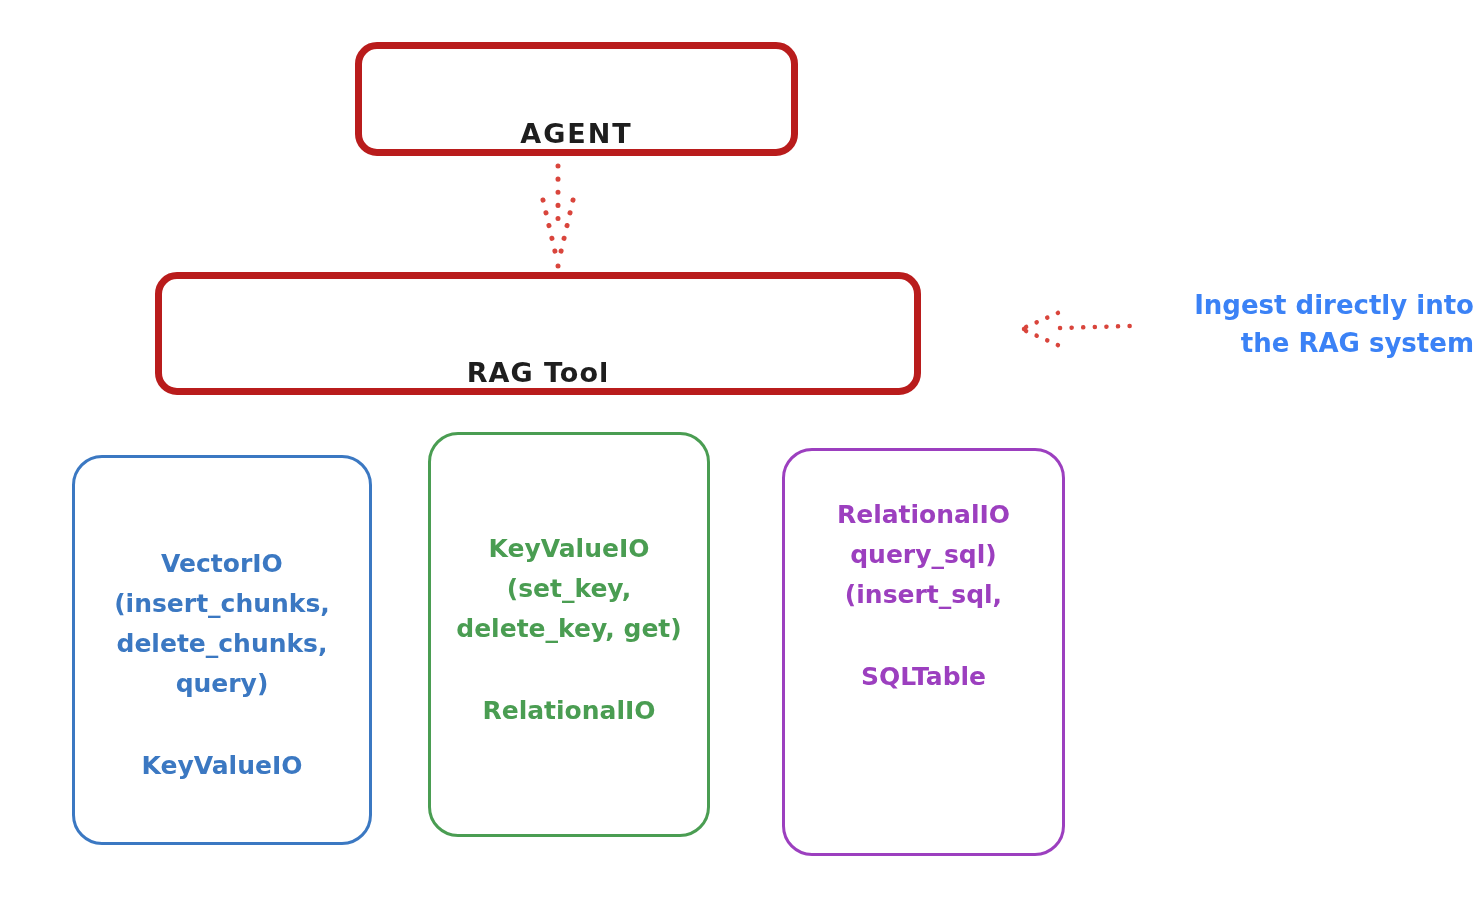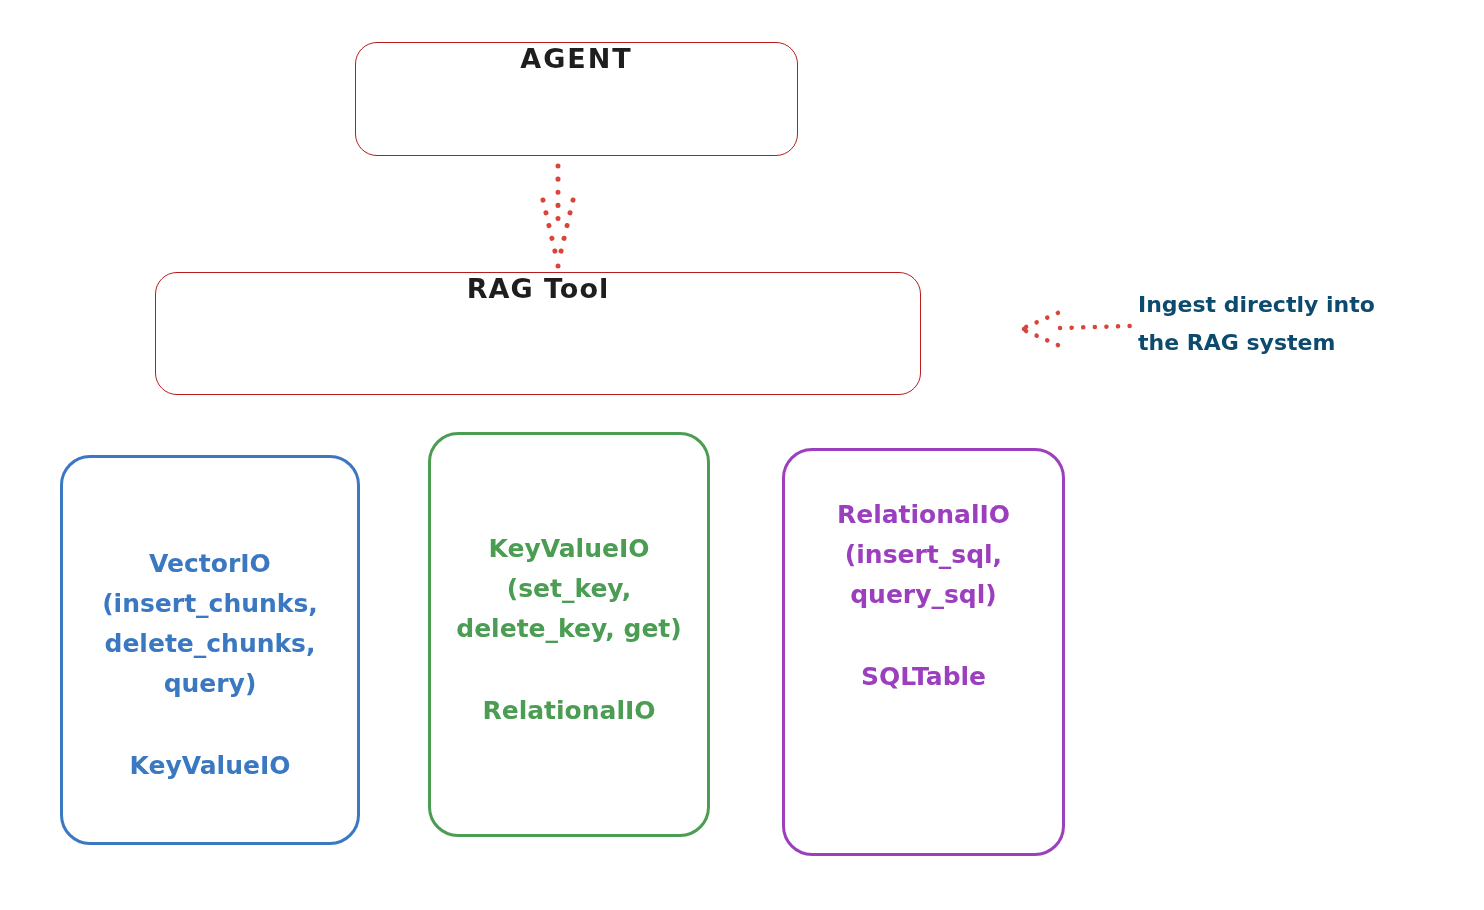--- a/index.html
+++ b/index.html
@@ -11,45 +11,45 @@
     position: relative;
     width: 1484px;
     height: 910px;
     background: #ffffff;
     overflow: hidden;
     font-family: "DejaVu Sans", sans-serif;
     color: #1e1e1e;
   }
   .box {
     position: absolute;
-    border: 1px solid #b91c1c;
+    border: 7px solid #b91c1c;
     border-radius: 22px;
     background: #ffffff;
     display: flex;
-    align-items: flex-start;
+    align-items: flex-end;
     justify-content: center;
     box-sizing: border-box;
   }
   .black-label {
     font-size: 27px;
     font-weight: 600;
     letter-spacing: 2px;
     color: #1e1e1e;
   }
   .arrow {
     position: absolute;
   }
   .annotation {
     position: absolute;
     left: 1138px;
     top: 286px;
     width: 336px;
-    text-align: left;
-    color: #0c4a6e;
-    font-size: 22px;
+    text-align: right;
+    color: #3b82f6;
+    font-size: 26px;
     font-weight: 700;
     line-height: 38px;
   }
   .io-box {
     border-radius: 30px;
     border-width: 3px;
     text-align: center;
     align-items: flex-start;
   }
   .io-box.blue   { border-color: #3b78c2; color: #3b78c2; }
@@ -96,21 +96,21 @@
       <path d="M 10 29 L 44 44"></path>
       <path d="M 8 27 L 8.2 27"></path>
     </g>
   </svg>
 
   <div class="annotation">
     <div>Ingest directly into</div>
     <div>the RAG system</div>
   </div>
 
-  <div class="box io-box blue" style="left:60px; top:455px; width:300px; height:390px;text-align:center;">
+  <div class="box io-box blue" style="left:72px; top:455px; width:300px; height:390px;text-align:center;">
     <div class="io-text pad-blue">
       <div>VectorIO</div>
       <div>(insert_chunks,</div>
       <div>delete_chunks,</div>
       <div>query)</div>
       <div class="index-label">KeyValueIO</div>
     </div>
   </div>
 
   <div class="box io-box green" style="left:428px; top:432px; width:282px; height:405px;">
@@ -118,19 +118,19 @@
       <div>KeyValueIO</div>
       <div>(set_key,</div>
       <div>delete_key, get)</div>
       <div class="index-label">RelationalIO</div>
     </div>
   </div>
 
   <div class="box io-box purple" style="left:782px; top:448px; width:283px; height:408px;">
     <div class="io-text pad-purple">
       <div>RelationalIO</div>
+      <div>query_sql)</div>
       <div>(insert_sql,</div>
-      <div>query_sql)</div>
       <div class="index-label">SQLTable</div>
     </div>
   </div>
 
 </div>
 
 </body></html>

